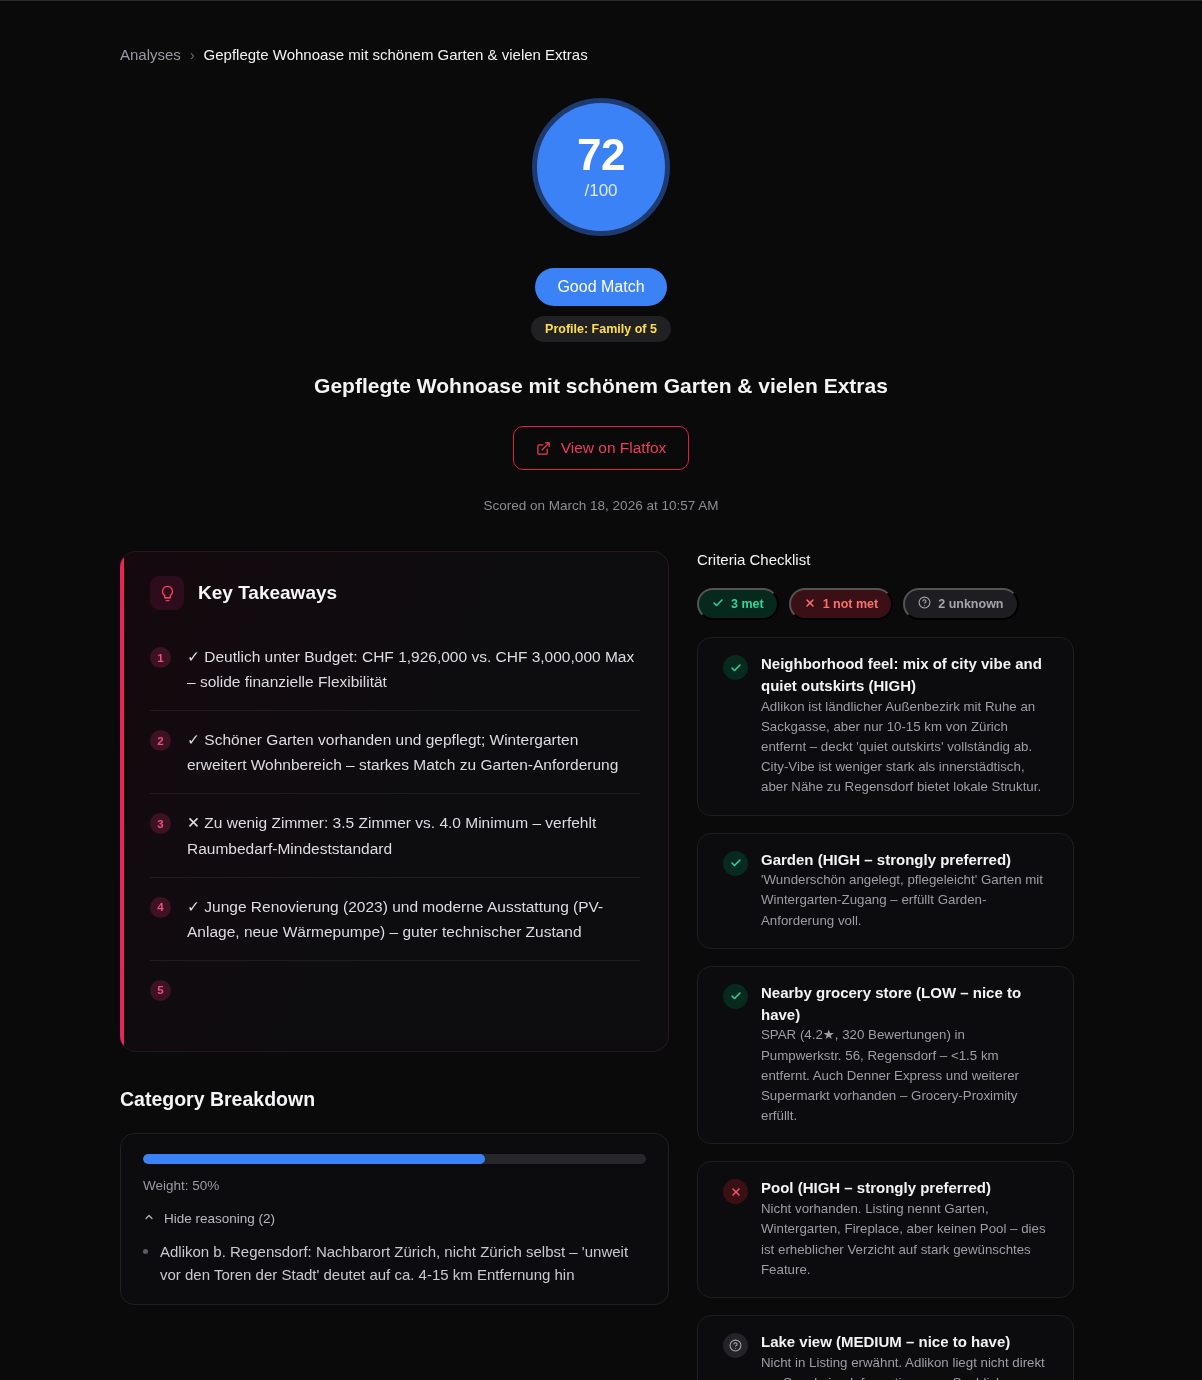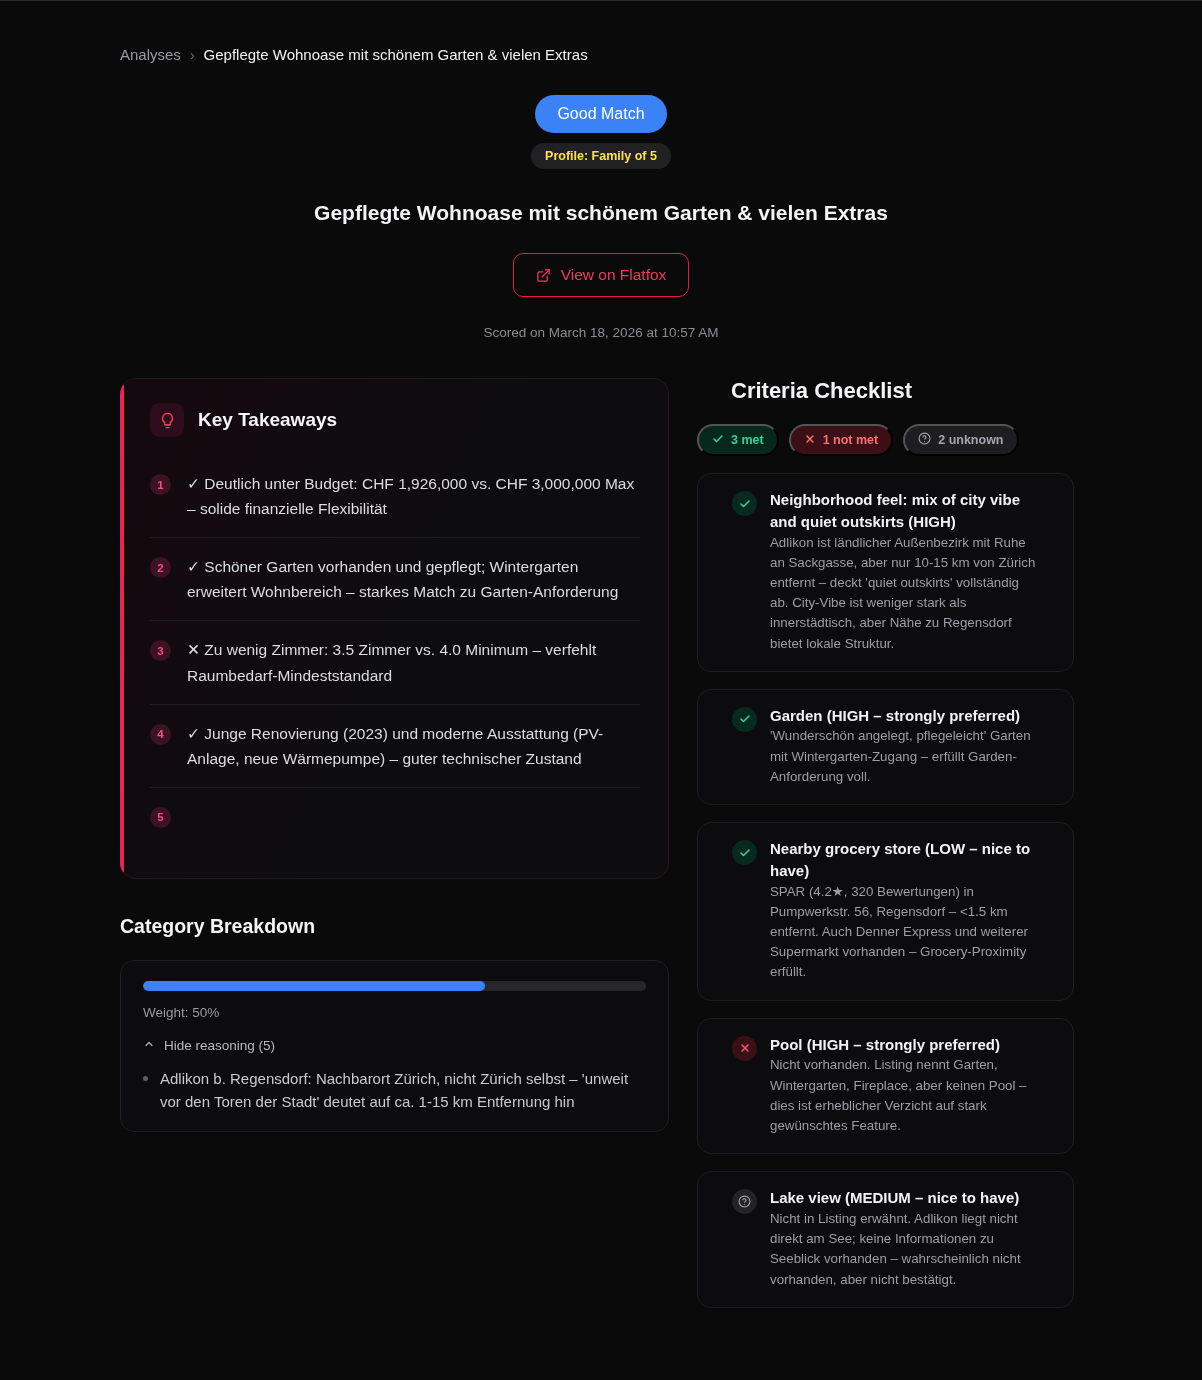--- a/index.html
+++ b/index.html
@@ -131,37 +131,37 @@
     font-family: inherit;
   }
   .reason-item { display: flex; gap: 12px; margin-top: 14px; }
   .reason-dot {
     flex: none; width: 5px; height: 5px; border-radius: 50%;
     background: #5b5b63; margin-top: 9px;
   }
   .reason-text { font-size: 15px; line-height: 1.55; color: #c9c9d0; }
 
   
-  .crit-title { font-size: 22px; font-weight: bold; color: #f5f5f7; margin-left: 34px; }
+  .crit-title { font-size: 15px; font-weight: normal; color: #f5f5f7; }
   .crit-pills { display: flex; gap: 10px; margin-top: 20px; }
   .pill {
     display: inline-flex; align-items: center; gap: 7px;
     font-size: 12.5px; font-weight: bold;
     padding: 6px 13px; border-radius: 999px;
     cursor: pointer;
   }
   .pill-met { background: #07281c; color: #34d399; }
   .pill-not { background: #3a1016; color: #f87171; }
   .pill-unk { background: #1e1e22; color: #a5a5ae; }
 
   .crit-card {
     margin-top: 17px;
     border: 1px solid #1e1e23; border-radius: 14px;
     background: #0c0c0e;
-    padding: 15px 34px 17px;
+    padding: 15px 25px 17px;
     display: flex; gap: 13px; align-items: flex-start;
   }
   .crit-ico {
     flex: none; width: 25px; height: 25px; border-radius: 50%;
     display: flex; align-items: center; justify-content: center;
     margin-top: 2px;
   }
   .ico-met { background: #072a1e; }
   .ico-not { background: #3a1015; }
   .ico-unk { background: #232328; }
@@ -174,20 +174,24 @@
 
 <div class="page">
 
   <nav class="breadcrumb">
     <span class="crumb-link">Analyses</span>
     <span class="crumb-sep">›</span>
     <span class="crumb-current">Gepflegte Wohnoase mit schönem Garten &amp; vielen Extras</span>
   </nav>
 
   <section class="hero">
+    <div class="score-ring">
+      <div class="score-value">72</div>
+      <div class="score-denom">/100</div>
+    </div>
     <button class="match-pill">Good Match</button>
     <div class="profile-chip">Profile: Family of 5</div>
     <h1 class="listing-title">Gepflegte Wohnoase mit schönem Garten &amp; vielen Extras</h1>
     <button class="flatfox-btn">
       <span>
         <svg width="15" height="15" viewBox="0 0 24 24" fill="none" stroke="#ef3b5e" stroke-width="2" stroke-linecap="round" stroke-linejoin="round">
           <path d="M18 13v6a2 2 0 0 1-2 2H5a2 2 0 0 1-2-2V8a2 2 0 0 1 2-2h6"></path>
           <polyline points="15 3 21 3 21 9"></polyline>
             <line x1="10" y1="14" x2="21" y2="3"></line>
         </svg>
@@ -239,26 +243,26 @@
       <div id="cat-list">
           <div class="cat-card">
             <div class="bar-track">
               <div class="bar-fill" style="width: 68%;"></div>
             </div>
             <div class="cat-weight">Weight: 50%</div>
             <button class="reason-toggle">
               <span><svg width="12" height="12" viewBox="0 0 24 24" fill="none" stroke="#b9b9c0" stroke-width="2.4" stroke-linecap="round" stroke-linejoin="round">
                   <polyline points="18 15 12 9 6 15"></polyline>
                 </svg></span>
-              <span>Hide reasoning (5)</span>
+              <span>Hide reasoning (2)</span>
             </button>
             <div>
               <div class="reason-item">
                 <span class="reason-dot"></span>
-                <span class="reason-text">Adlikon b. Regensdorf: Nachbarort Zürich, nicht Zürich selbst – 'unweit vor den Toren der Stadt' deutet auf ca. 1-15 km Entfernung hin</span>
+                <span class="reason-text">Adlikon b. Regensdorf: Nachbarort Zürich, nicht Zürich selbst – 'unweit vor den Toren der Stadt' deutet auf ca. 4-15 km Entfernung hin</span>
               </div>
             </div>
           </div>
         </div>
     </div>
 
     <div class="col-right">
       <h2 class="crit-title">Criteria Checklist</h2>
       <div class="crit-pills" id="crit-pills">
           <button class="pill pill-met">

